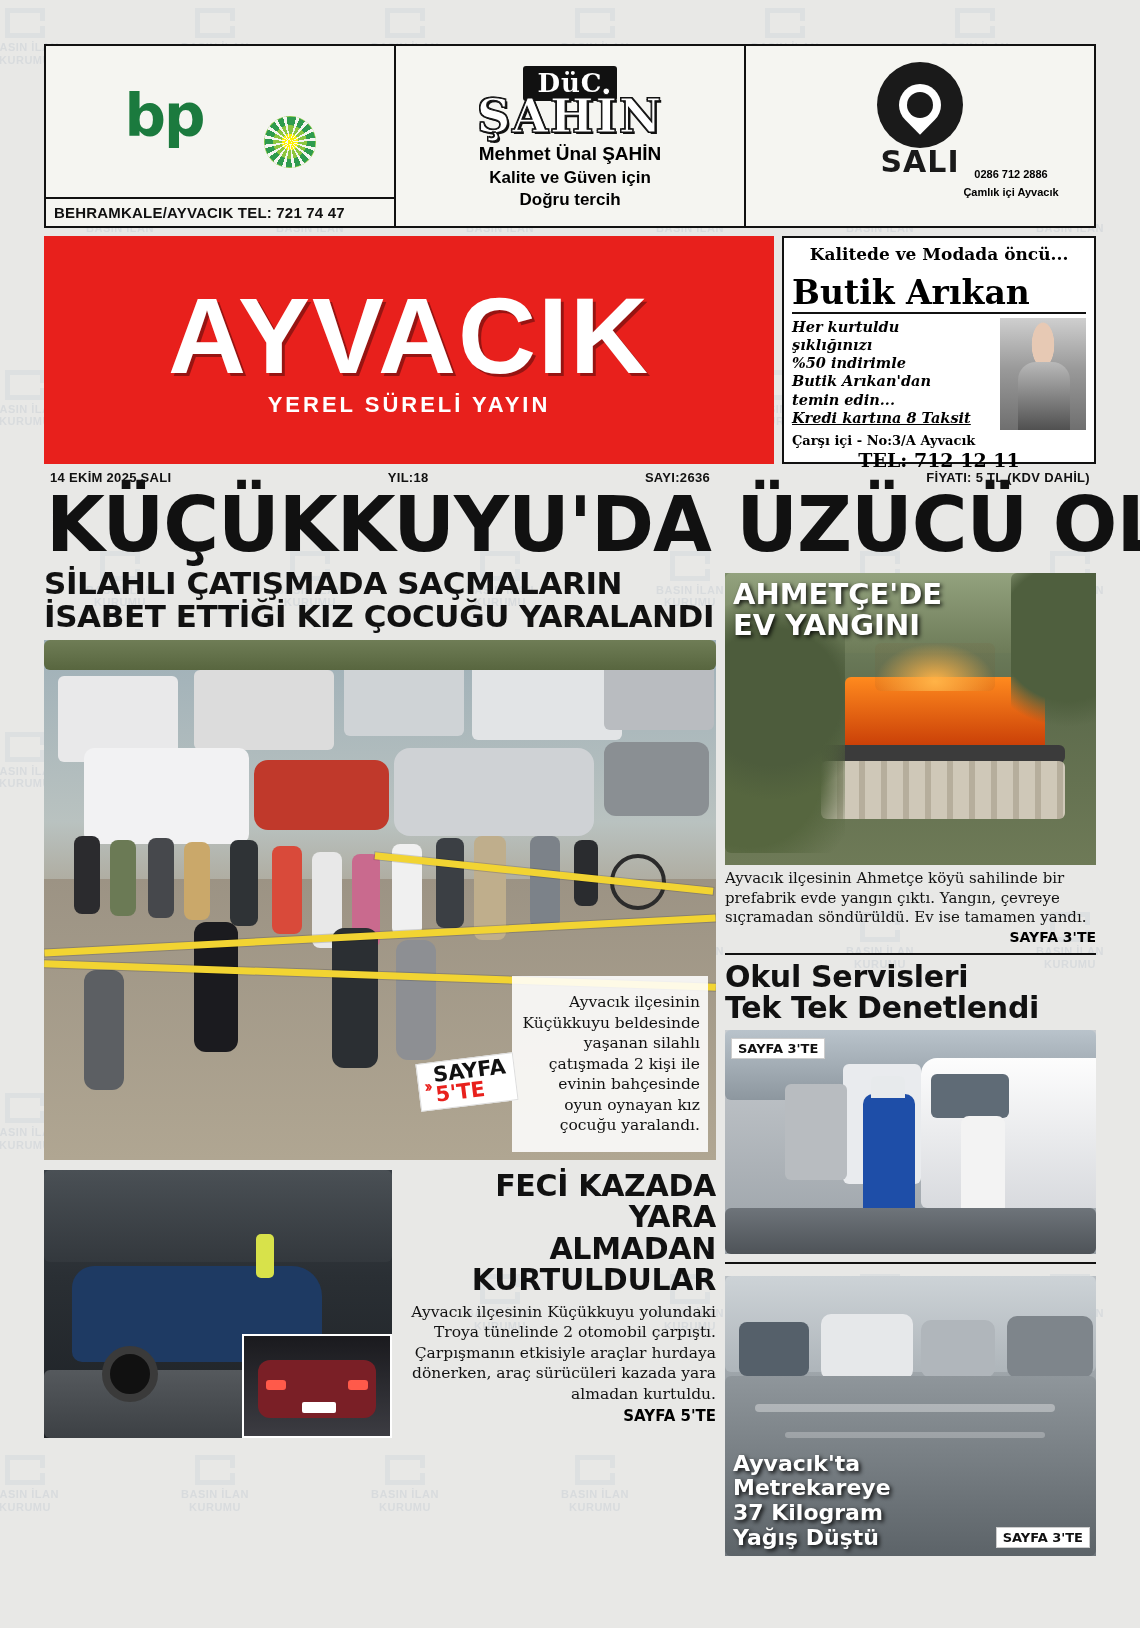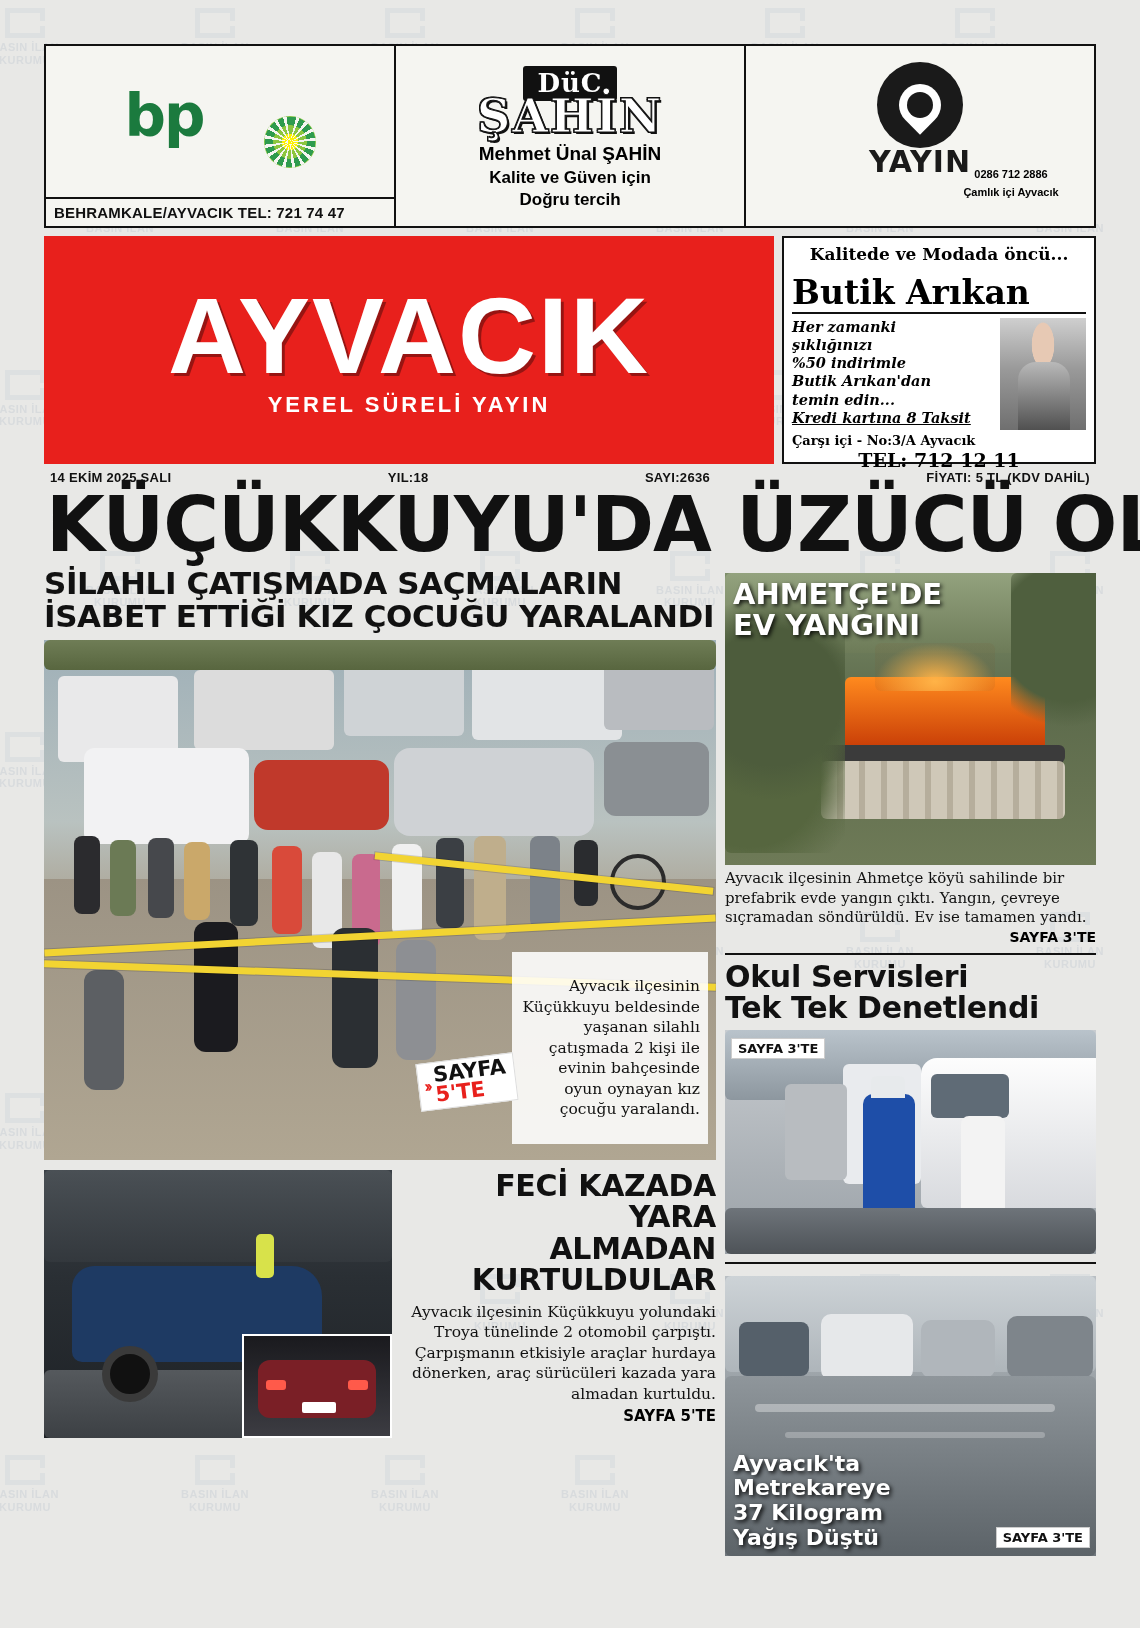--- a/index.html
+++ b/index.html
@@ -164,25 +164,25 @@
     letter-spacing:-.4px;
   }
   .lead-photo{
     position:relative; margin-top:6px; height:520px; overflow:hidden;
     background:linear-gradient(#9fb0b8 0%, #b9c2c0 35%, #a3937c 60%, #8e8168 100%);
   }
   .road{ position:absolute; left:0; right:0; top:46%; bottom:0; background:linear-gradient(#9c9384,#b0a692);}
   .tape{ position:absolute; height:7px; background:#f2d432; box-shadow:0 0 0 1px rgba(0,0,0,.15);}
   .blob{ position:absolute; border-radius:6px;}
   .caption-box{
-    position:absolute; right:8px; bottom:16px; width:196px;
+    position:absolute; right:8px; bottom:8px; width:196px;
     background:rgba(255,255,255,.88);
     font-family:"DejaVu Serif", serif;
     font-size:15.5px; line-height:1.32; text-align:right;
-    padding:24px 8px; color:#111;
+    padding:16px 8px; color:#111;
   }
   .sayfa-tag{
     position:absolute; display:inline-flex; align-items:center; gap:5px;
     background:#fff; border:1px solid #ddd; padding:3px 8px 3px 5px;
     transform:rotate(-7deg);
   }
   .sayfa-tag .chev{ color:#e8201c; font-weight:bold; font-size:17px; letter-spacing:-3px;}
   .sayfa-tag .t1{ font-family:"DejaVu Sans", sans-serif; font-weight:bold; font-size:21px; color:#111; line-height:.95;}
   .sayfa-tag .t2{ font-family:"DejaVu Sans", sans-serif; font-weight:bold; font-size:21px; color:#e8201c; line-height:.95;}
 
@@ -322,42 +322,42 @@
         <div class="duc-sub">Kalite ve Güven için</div>
         <div class="duc-sub">Doğru tercih</div>
       </div>
     </div>
 
     <div class="ad-div"></div>
 
     <div class="ad-cell">
       <div class="total-wrap">
         <div class="total-logo"></div>
-        <div class="total-word">YAYIN</div>
+        <div class="total-word">SALI</div>
       </div>
       <div style="position:absolute; right:8px; top:118px; text-align:center; width:150px;">
         <div class="total-addr">0286 712 2886</div>
         <div class="total-addr">Çamlık içi Ayvacık</div>
       </div>
     </div>
   </div>
 
   <div class="masthead-row">
     <div class="masthead">
       <h1>AYVACIK</h1>
       <div class="sub">YEREL SÜRELİ YAYIN</div>
     </div>
 
     <div class="butik">
       <div class="b1">Kalitede ve Modada öncü...</div>
       <div class="b2">Butik Arıkan</div>
       <div class="hr"></div>
       <div class="butik-body">
         <div class="butik-txt">
-          <div>Her zamanki</div>
+          <div>Her kurtuldu</div>
           <div>şıklığınızı</div>
           <div>%50 indirimle</div>
           <div>Butik Arıkan'dan</div>
           <div>temin edin...</div>
           <div class="u">Kredi kartına 8 Taksit</div>
         </div>
         <div class="butik-photo"></div>
       </div>
       <div class="addr">Çarşı içi - No:3/A Ayvacık</div>
       <div class="tel">TEL: 712 12 11</div>

